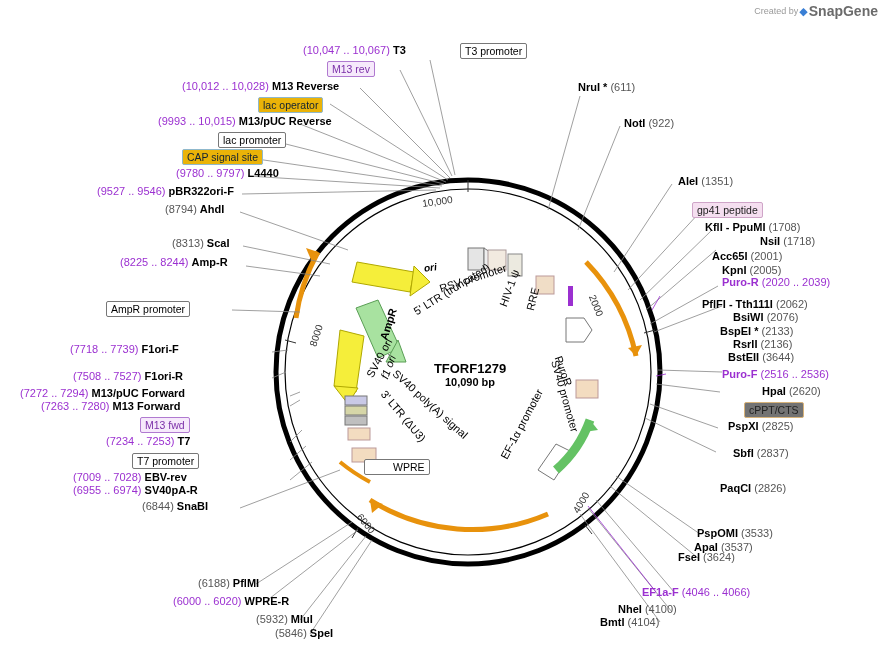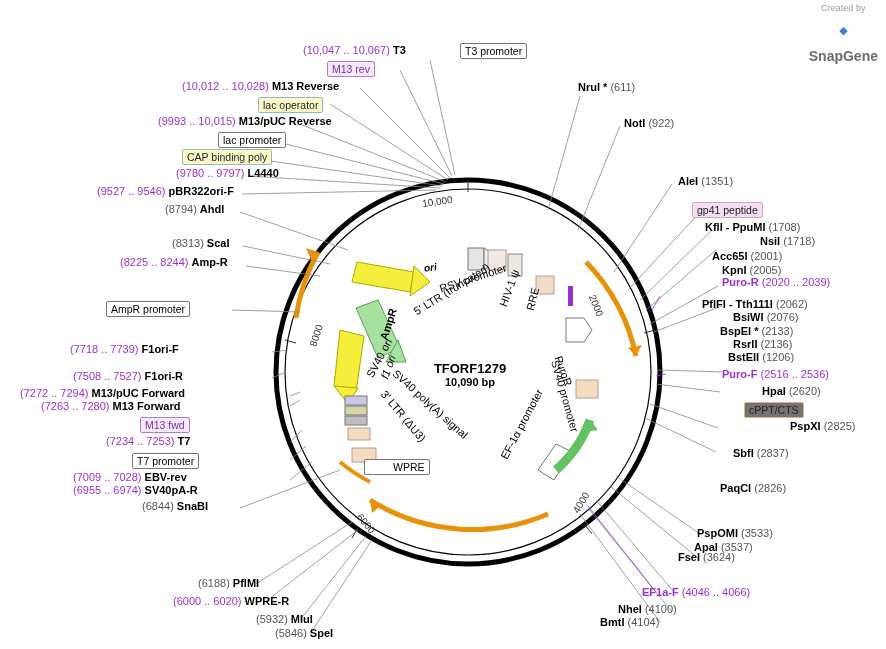--- a/index.html
+++ b/index.html
@@ -17,34 +17,34 @@
   .gray{color:#555;}
   .boxed{
     border:1px solid #777;background:#fff;padding:1px 4px;border-radius:2px;
     font-size:10.5px;
   }
   .boxpurple{
     border:1px solid #b07ad0;background:#f6e9fb;padding:1px 4px;border-radius:2px;
     font-size:10.5px;color:#7b2fa8;
   }
   .boxblue{
-    border:1px solid #8fb8cc;background:#fef9c3;padding:1px 4px;border-radius:2px;
+    border:1px solid #8fb8cc;background:#eab308;padding:1px 4px;border-radius:2px;
     font-size:10.5px;color:#123;
   }
   .boxpink{
     border:1px solid #cfa5c8;background:#f5dff0;padding:1px 4px;border-radius:2px;
     font-size:10.5px;color:#222;
   }
   .boxtan{
     border:1px solid #d8b37a;background:#737373;padding:1px 4px;border-radius:2px;
     font-size:10.5px;color:#222;
   }
   .credit{
     position:absolute;right:8px;top:3px;font-size:9px;color:#9a9a9a;
-    display:flex;align-items:center;gap:11px;flex-direction:column;
+    display:flex;align-items:center;gap:1px;
   }
   .credit .snap{color:#6b6b6b;font-weight:bold;font-size:14px;}
   .credit .mark{color:#3a7fd5;font-size:11px;}
   .center-name{
     position:absolute;left:405px;top:361px;width:130px;text-align:center;
     font-size:13px;font-weight:bold;color:#000;
   }
   .center-bp{
     position:absolute;left:405px;top:376px;width:130px;text-align:center;
     font-size:11px;font-weight:bold;color:#000;
@@ -190,21 +190,21 @@
   <span class="bold">M13 Reverse</span>
 </div>
 <div class="lbl boxblue" style="left:258px;top:97px;">lac operator</div>
 
 <div class="lbl" style="left:158px;top:115px;">
   <span class="purple">(9993 .. 10,015)</span>
   <span class="bold">M13/pUC Reverse</span>
 </div>
 <div class="lbl boxed" style="left:218px;top:132px;">lac promoter</div>
 
-<div class="lbl boxblue" style="left:182px;top:149px;">CAP binding poly</div>
+<div class="lbl boxblue" style="left:182px;top:149px;">CAP signal site</div>
 
 <div class="lbl" style="left:176px;top:167px;">
   <span class="purple">(9780 .. 9797)</span>
   <span class="bold">L4440</span>
 </div>
 <div class="lbl" style="left:97px;top:185px;">
   <span class="purple">(9527 .. 9546)</span>
   <span class="bold">pBR322ori-F</span>
 </div>
 
@@ -326,36 +326,36 @@
 <div class="lbl" style="left:720px;top:325px;">
   <span class="bold">BspEI *</span>
   <span class="gray">(2133)</span>
 </div>
 <div class="lbl" style="left:733px;top:338px;">
   <span class="bold">RsrII</span>
   <span class="gray">(2136)</span>
 </div>
 <div class="lbl" style="left:728px;top:351px;">
   <span class="bold">BstEII</span>
-  <span class="gray">(1206)</span>
+  <span class="gray">(3644)</span>
 </div>
 
 <div class="lbl" style="left:722px;top:368px;">
   <span class="purple bold">Puro-F</span>
   <span class="purple">(2516 .. 2536)</span>
 </div>
 
 <div class="lbl" style="left:722px;top:385px;padding-left:40px;">
   <span class="bold">HpaI</span>
   <span class="gray">(2620)</span>
 </div>
 
 <div class="lbl boxtan" style="left:744px;top:402px;">cPPT/CTS</div>
 
-<div class="lbl" style="left:754px;top:420px;padding-left:36px;">
+<div class="lbl" style="left:692px;top:420px;padding-left:36px;">
   <span class="bold">PspXI</span>
   <span class="gray">(2825)</span>
 </div>
 <div class="lbl" style="left:720px;top:434px;margin-top:48px;">
   <span class="bold">PaqCI</span>
   <span class="gray">(2826)</span>
 </div>
 <div class="lbl" style="left:733px;top:447px;">
   <span class="bold">SbfI</span>
   <span class="gray">(2837)</span>

